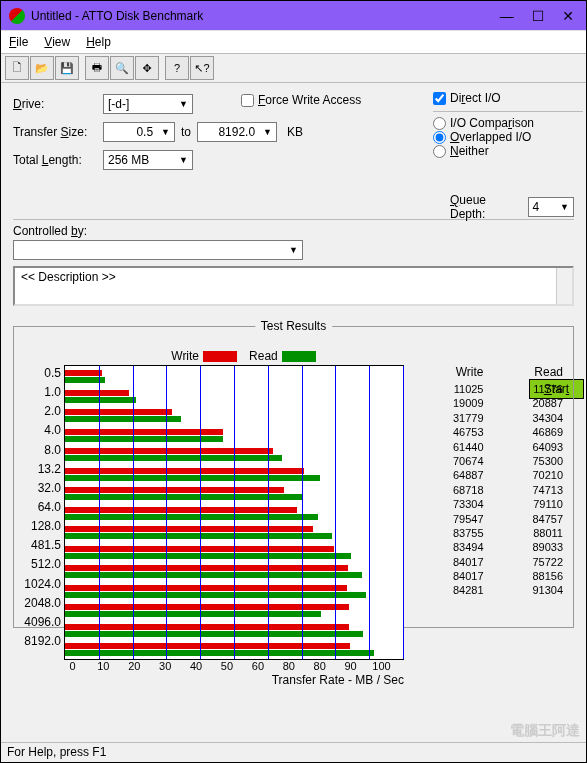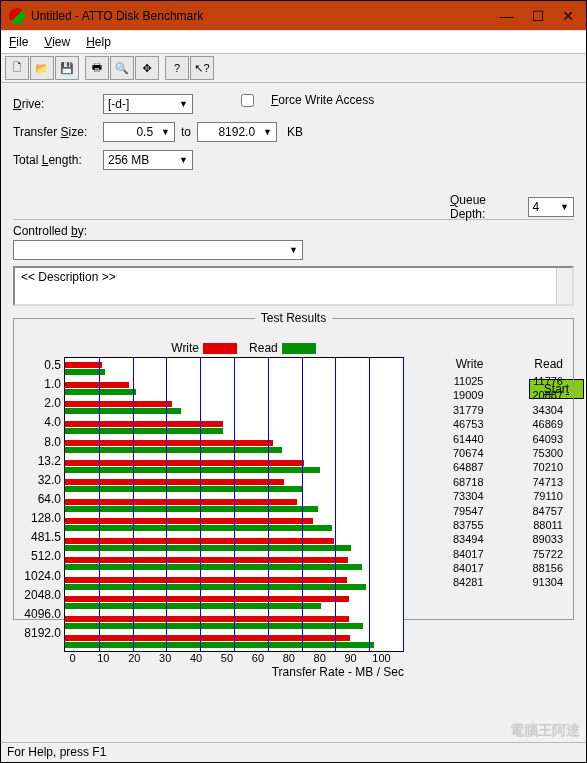--- a/index.html
+++ b/index.html
@@ -1,40 +1,40 @@
 <!DOCTYPE html>
 <html><head>
 <meta charset="utf-8">
 <style>
 *{box-sizing:border-box;margin:0;padding:0;font-family:"Segoe UI",Tahoma,sans-serif;font-size:12px}
 body{background:#fff;width:587px;height:763px;border:1px solid #000;position:relative;overflow:hidden}
-.titlebar{height:30px;display:flex;align-items:center;padding:0 8px;background:#c2410c;border-bottom:1px solid #e0e0e0}
+.titlebar{height:30px;display:flex;align-items:center;padding:0 8px;background:#8b5cf6;border-bottom:1px solid #e0e0e0}
 .titlebar-icon{width:16px;height:16px;margin-right:6px;background:linear-gradient(135deg,#d00 50%,#0a0 50%);border-radius:50%}
 .titlebar-text{flex:1;font-size:12px;color:#000}
 .winbtns{display:flex;gap:18px;margin-right:4px}
 .winbtn{font-size:14px;color:#000;cursor:default}
 .menubar{height:22px;display:flex;align-items:center;padding:0 8px;gap:16px}
 .menuitem{font-size:12px}
 .menuitem u{text-decoration:underline}
 .toolbar{height:30px;border-top:1px solid #bbb;border-bottom:1px solid #bbb;background:#f0f0f0;display:flex;align-items:center;padding:0 4px;gap:1px}
 .tbtn{width:24px;height:24px;border:1px solid #999;background:#e8e8e8;display:flex;align-items:center;justify-content:center;font-size:11px}
 .tsep{width:4px}
 .content{padding:8px 12px 0 12px;position:relative}
 .row{display:flex;align-items:center;height:26px;margin-bottom:2px}
 .lbl{width:90px}
 .combo{border:1px solid #7a7a7a;background:#fff;height:20px;padding:0 4px;display:flex;align-items:center;justify-content:space-between}
 .combo .arr{font-size:9px;color:#000}
-.cb{display:flex;align-items:center;gap:17px}
+.cb{display:flex;align-items:center;gap:4px}
 .cb input{width:13px;height:13px}
 .topright{position:absolute;left:420px;top:0;width:150px}
 .qd{position:absolute;left:437px;top:102px;display:flex;align-items:center;gap:6px}
 .startbtn{position:absolute;left:516px;top:155px;width:55px;height:20px;border:1px solid #000;background:#84cc16;text-align:center;line-height:18px}
 .desc{border:2px inset #ddd;height:40px;padding:2px 6px;background:#fff;margin-top:6px;font-size:12px;position:relative}
 .desc-scroll{position:absolute;right:0;top:0;width:16px;height:36px;background:#f0f0f0;border-left:1px solid #ccc}
-.results{border:1px solid #999;margin-top:12px;position:relative;padding:22px 4px 12px 4px;height:302px}
+.results{border:1px solid #999;margin-top:20px;position:relative;padding:22px 4px 12px 4px;height:302px}
 .results-title{position:absolute;top:-8px;left:50%;transform:translateX(-50%);background:#f0f0f0;padding:0 6px;font-size:12px}
 .legend{display:flex;justify-content:center;gap:12px;margin-bottom:2px}
 .legend span{display:flex;align-items:center;gap:4px}
 .swatch{width:34px;height:11px}
 .chartarea{display:flex;height:295px}
 .ylabels{width:46px;display:flex;flex-direction:column;justify-content:space-between;text-align:right;padding-right:3px;font-size:11px;padding-top:1px;padding-bottom:12px}
 .plot{flex:0 0 340px;border:1px solid #000;position:relative;background:#fff}
 .grid{position:absolute;top:0;bottom:0;width:1px;background:#00f}
 .bars{position:absolute;left:0;right:0;top:3px;bottom:3px;display:flex;flex-direction:column;justify-content:space-between}
 .barpair{height:14px;position:relative}
@@ -112,20 +112,39 @@
           <span>256 MB</span>
           <span class="arr">▼</span>
         </div>
     </div>
 
     <div style="position:absolute;left:228px;top:2px" class="cb">
       <input type="checkbox" style="">
         <span><u>F</u>orce Write Access</span>
     </div>
 
+    <div class="topright">
+      <div class="cb" style="margin-bottom:6px">
+        <input type="checkbox" checked="" style="">
+          <span>Di<u>r</u>ect I/O</span>
+      </div>
+      <hr class="hr">
+      <div class="cb">
+          <input type="radio" name="m" style="">
+          <span>I/O Compa<u>r</u>ison</span>
+        </div>
+      <div class="cb">
+          <input type="radio" name="m" checked="" style="">
+          <span><u>O</u>verlapped I/O</span>
+        </div>
+      <div class="cb">
+          <input type="radio" name="m" style="">
+          <span><u>N</u>either</span>
+        </div>
+    </div>
 
     <div class="qd">
       <span><u>Q</u>ueue Depth:</span>
       <div class="combo" style="width:48px">
           <span>4</span>
           <span class="arr">▼</span>
         </div>
     </div>
   </div>
 

